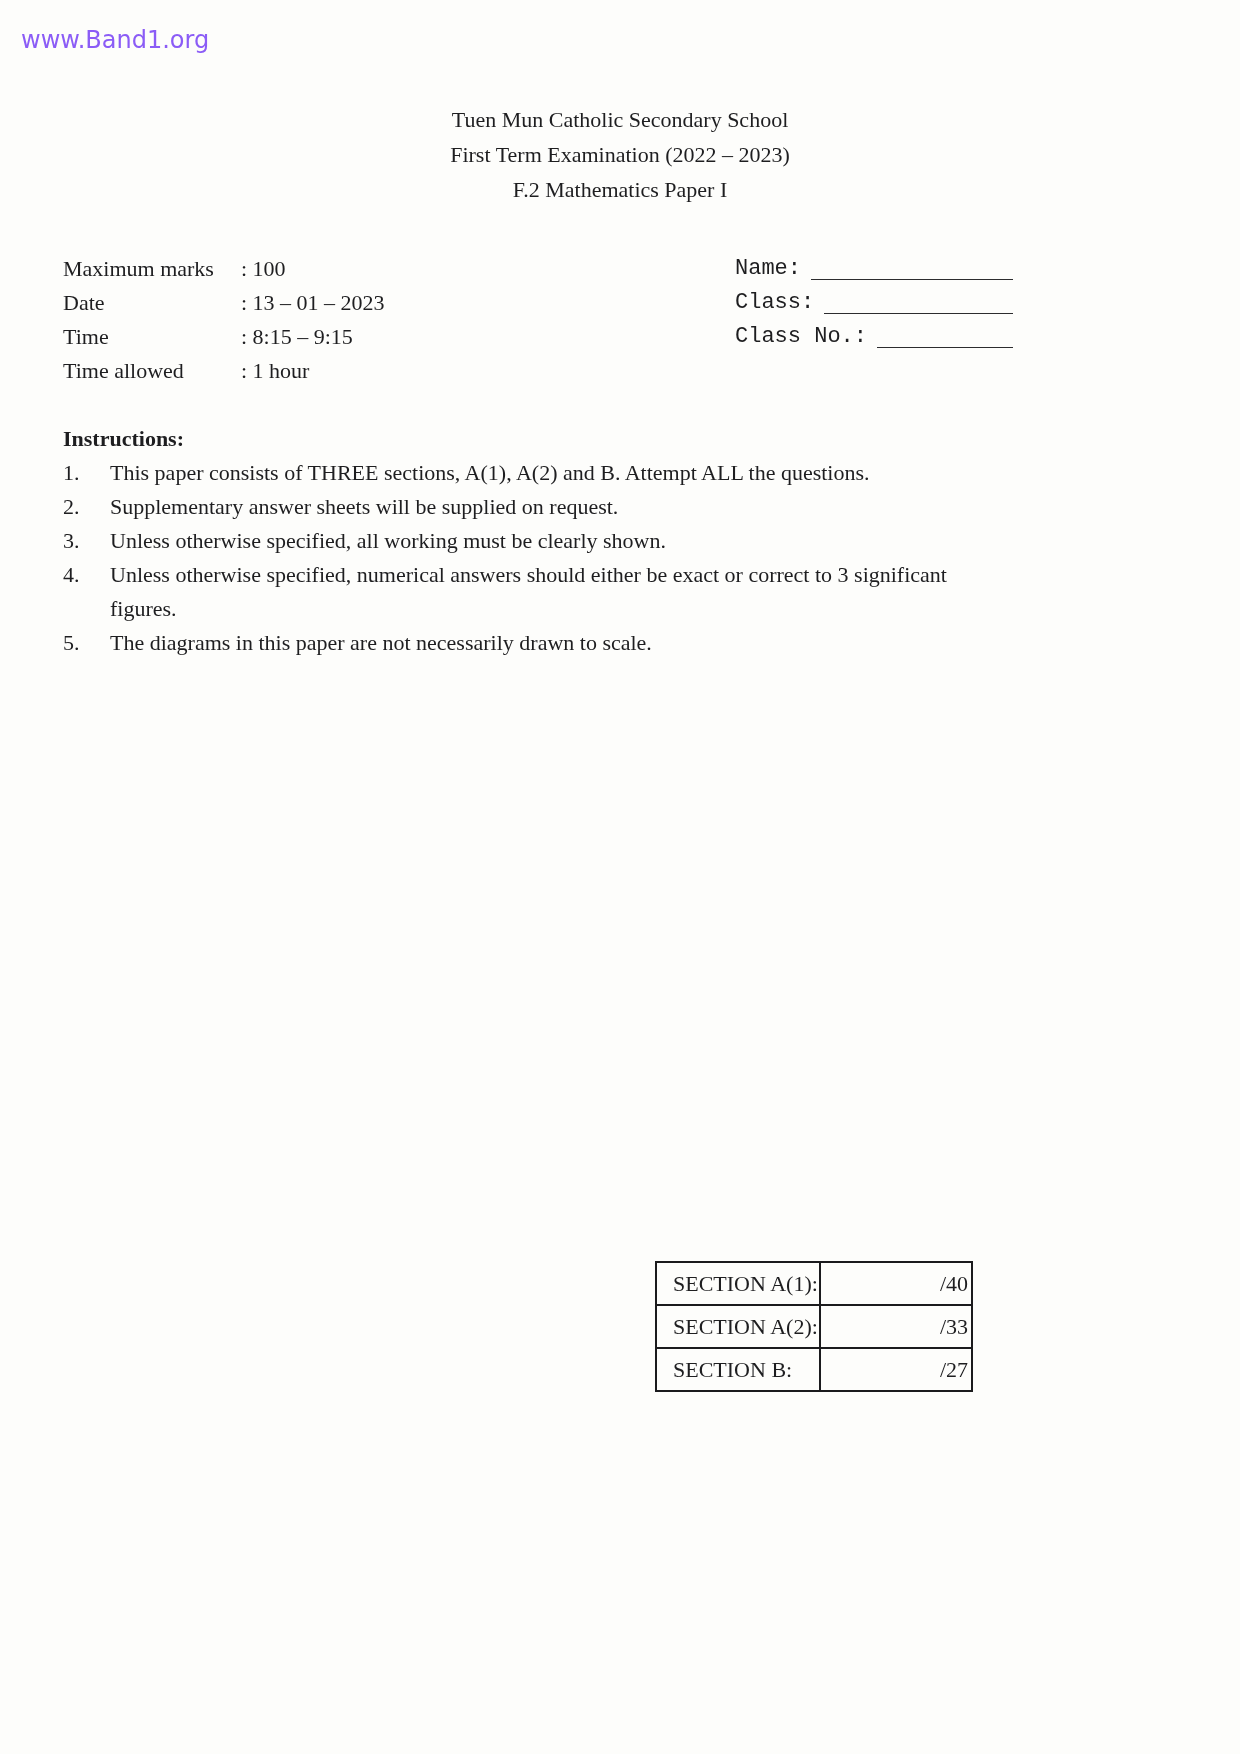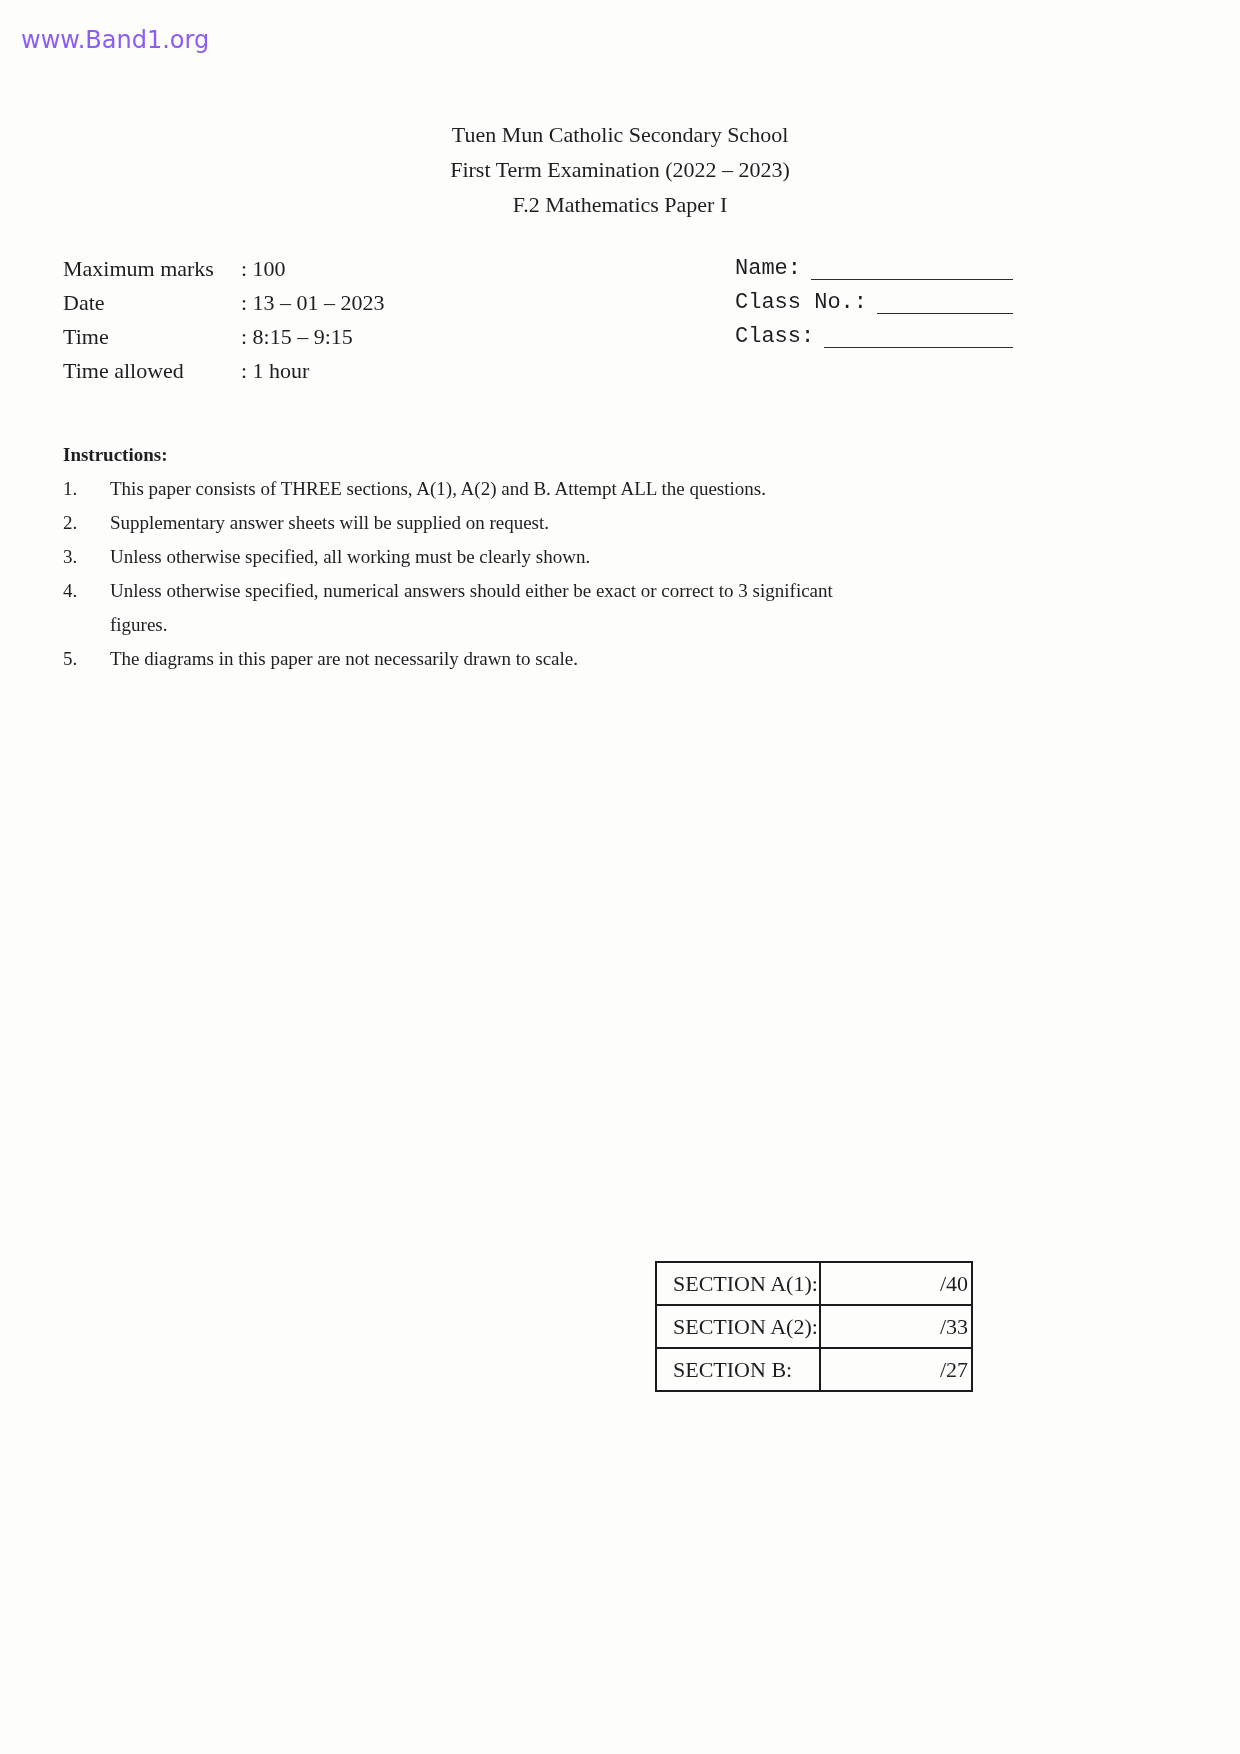--- a/index.html
+++ b/index.html
@@ -16,21 +16,21 @@
   .watermark {
     position: absolute;
     left: 21px;
     top: 26px;
     font-family: "DejaVu Sans", sans-serif;
     font-size: 24px;
     color: #8b5cf6;
   }
   .title-block {
     position: absolute;
-    top: 117px;
+    top: 102px;
     left: 0;
     width: 100%;
     text-align: center;
     font-size: 22px;
     line-height: 35px;
   }
   .info-block {
     position: absolute;
     left: 63px;
     top: 252px;
@@ -50,23 +50,23 @@
   .student-label { white-space: nowrap; }
   .u-line {
     flex: 1;
     border-bottom: 1.5px solid #2c2c2e;
     margin-left: 10px;
     margin-bottom: 6px;
   }
   .instructions {
     position: absolute;
     left: 63px;
-    top: 438px;
+    top: 422px;
     width: 915px;
-    font-size: 19px;
+    font-size: 22px;
   }
   .instr-heading {
     font-weight: bold;
     line-height: 34px;
   }
   .instr-item { display: flex; }
   .instr-num {
     width: 47px;
     flex: 0 0 47px;
     line-height: 34px;
@@ -127,25 +127,25 @@
       <span class="info-value">:  1 hour</span>
     </div>
   </div>
 
   <div class="student-block">
     <div class="student-row">
       <span class="student-label">Name:</span>
       <span class="u-line"></span>
     </div>
     <div class="student-row">
+      <span class="student-label">Class:</span>
+      <span class="u-line"></span>
+    </div>
+    <div class="student-row">
       <span class="student-label">Class No.:</span>
-      <span class="u-line"></span>
-    </div>
-    <div class="student-row">
-      <span class="student-label">Class:</span>
       <span class="u-line"></span>
     </div>
   </div>
 
   <div class="instructions">
     <div class="instr-heading">Instructions:</div>
 
     <div class="instr-item">
       <span class="instr-num">1.</span>
       <span class="instr-text">

